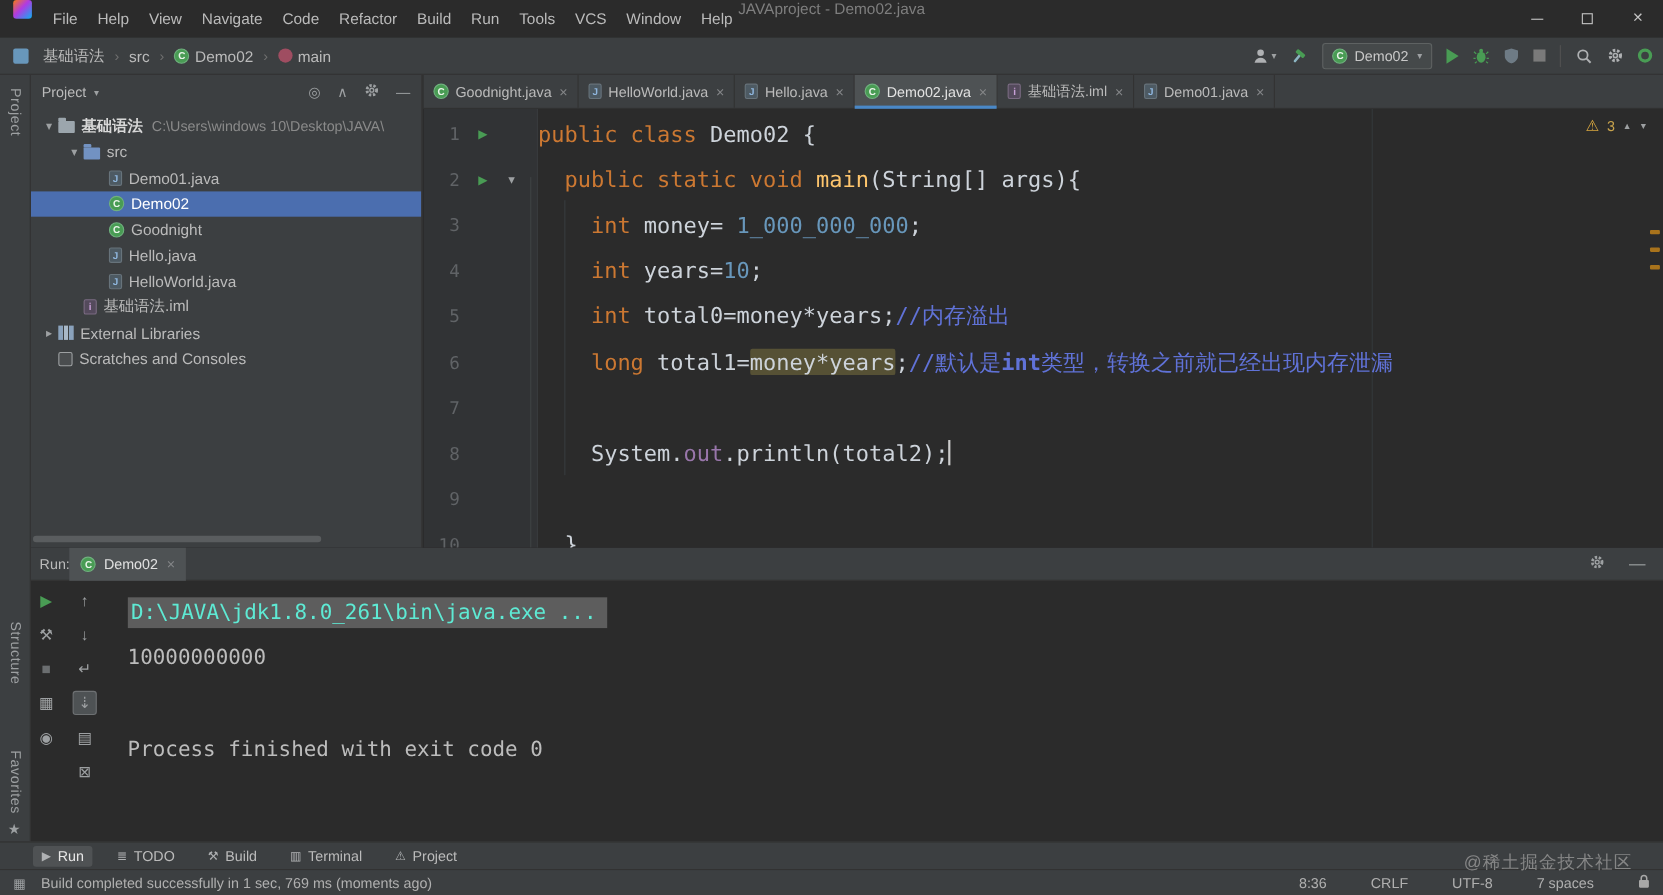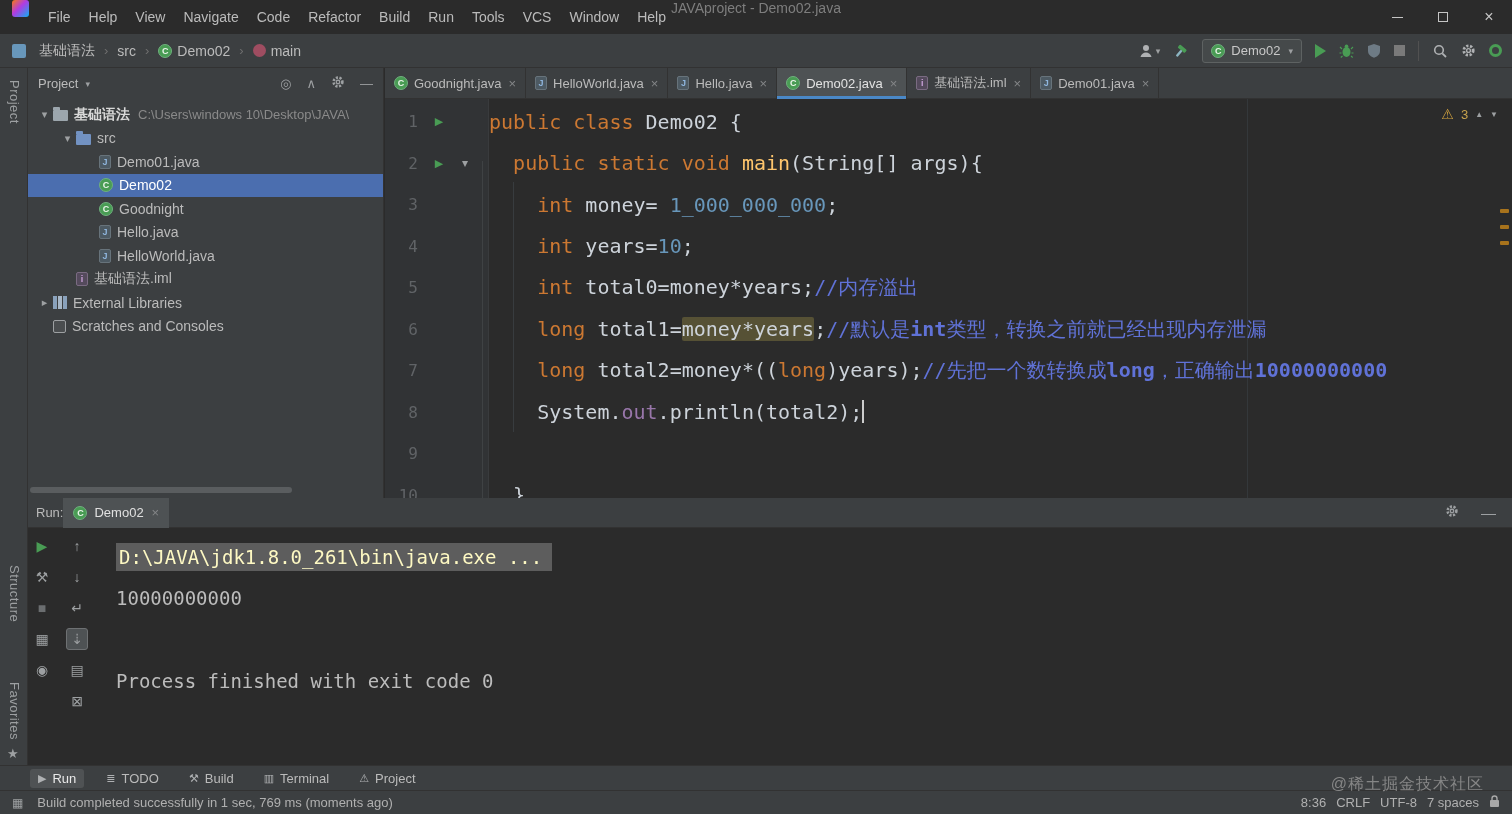--- a/index.html
+++ b/index.html
@@ -107,30 +107,30 @@
   .run-header-tools{margin-left:auto;display:flex;align-items:center;gap:22px;padding-right:16px;color:#9DA0A2;font-size:15px}
   .run-toolbar{position:absolute;top:37px;display:flex;flex-direction:column;gap:9px;align-items:center;width:22px}
   .rt1{left:3px}
   .rt2{left:38px}
   .rt-ic{width:22px;height:22px;display:flex;align-items:center;justify-content:center;color:#9DA0A2;font-size:14px}
   .rt-green{color:#499C54}
   .rt-dim{color:#6B6E70}
   .rt-active{border:1px solid #6E7173;background:#4E5254;border-radius:3px}
   .console{position:absolute;left:88px;top:38px;right:20px;bottom:0;overflow:hidden}
   .con-line{height:41.5px;display:flex;align-items:center;font-family:"DejaVu Sans Mono",monospace;font-size:19px;color:#BCBCBC}
-  .cmd-text{background:#5D5D5D;color:#fef9c3;padding:3px 10px 3px 3px}
+  .cmd-text{background:#5D5D5D;color:#5eead4;padding:3px 10px 3px 3px}
 
   
   .tw-bar{position:absolute;left:0;right:0;bottom:24px;height:25px;background:#3C3F41;border-top:1px solid #323232;display:flex;align-items:center;padding-left:30px;gap:14px;z-index:5}
   .tw-btn{display:flex;align-items:center;gap:6px;padding:2px 8px;border-radius:3px;font-size:13px;color:#BBB}
   .tw-btn.active{background:rgba(255,255,255,.10);color:#E8E8E8}
   .tw-ic{font-size:11px;color:#AFB1B3}
   .statusbar{position:absolute;left:0;right:0;bottom:0;height:24px;background:#3C3F41;border-top:1px solid #323232;display:flex;align-items:center;padding:0 12px;font-size:13px;color:#B0B0B0;z-index:5}
   .sb-ic{margin-right:14px;color:#9DA0A2;font-size:12px}
-  .sb-right{margin-left:auto;display:flex;align-items:center;gap:10px}
+  .sb-right{margin-left:auto;display:flex;align-items:center;gap:40px}
   .watermark{position:absolute;right:28px;bottom:19px;color:#8E8E8E;font-size:16px;letter-spacing:1px;z-index:10;opacity:.9}
 </style>
 </head>
 <body>
 
 <div class="app">
 
   <div class="titlebar">
     <span class="app-logo"></span>
     <div class="menu-bar">
@@ -393,21 +393,20 @@
           <div class="ed-row">
             <span class="ln">6</span>
             <span class="gut-run"></span>
             <span class="gut-fold"></span>
             <span class="code"><span class="tk-plain">    </span><span class="tk-kw">long</span><span class="tk-plain"> total1=</span><span class="tk-plain tkhl">money*years</span><span class="tk-plain">;</span><span class="tk-cmt">//默认是</span><span class="tk-cmt tkb">int</span><span class="tk-cmt">类型，转换之前就已经出现内存泄漏</span></span>
           </div>
           <div class="ed-row">
             <span class="ln">7</span>
             <span class="gut-run"></span>
             <span class="gut-fold"></span>
-            <span class="code"><span class="tk-plain">    </span><span class="tk-kw">long</span><span class="tk-plain"> total2=money*((</span><span class="tk-kw">long</span><span class="tk-plain">)years);</span><span class="tk-cmt">//先把一个数转换成</span><span class="tk-cmt tkb">long</span><span class="tk-cmt">，正确输出</span><span class="tk-cmt tkb">10000000000</span></span>
           </div>
           <div class="ed-row">
             <span class="ln">8</span>
             <span class="gut-run"></span>
             <span class="gut-fold"></span>
             <span class="code"><span class="tk-plain">    </span><span class="tk-plain">System.</span><span class="tk-field">out</span><span class="tk-plain">.println(total2);</span><span class="caret"></span></span>
           </div>
           <div class="ed-row">
             <span class="ln">9</span>
             <span class="gut-run"></span>

